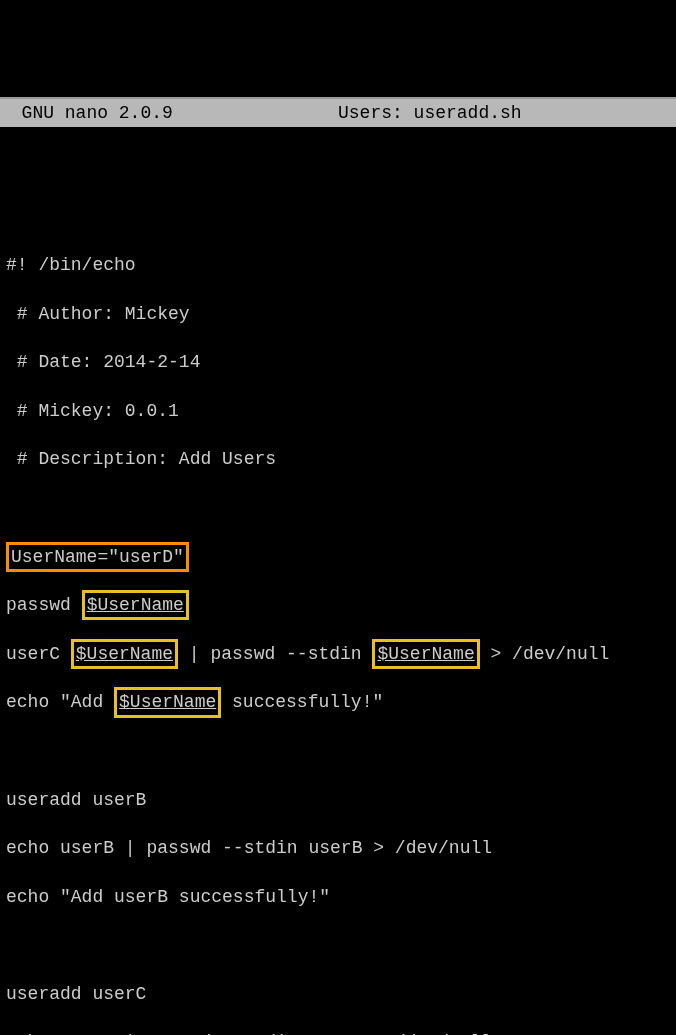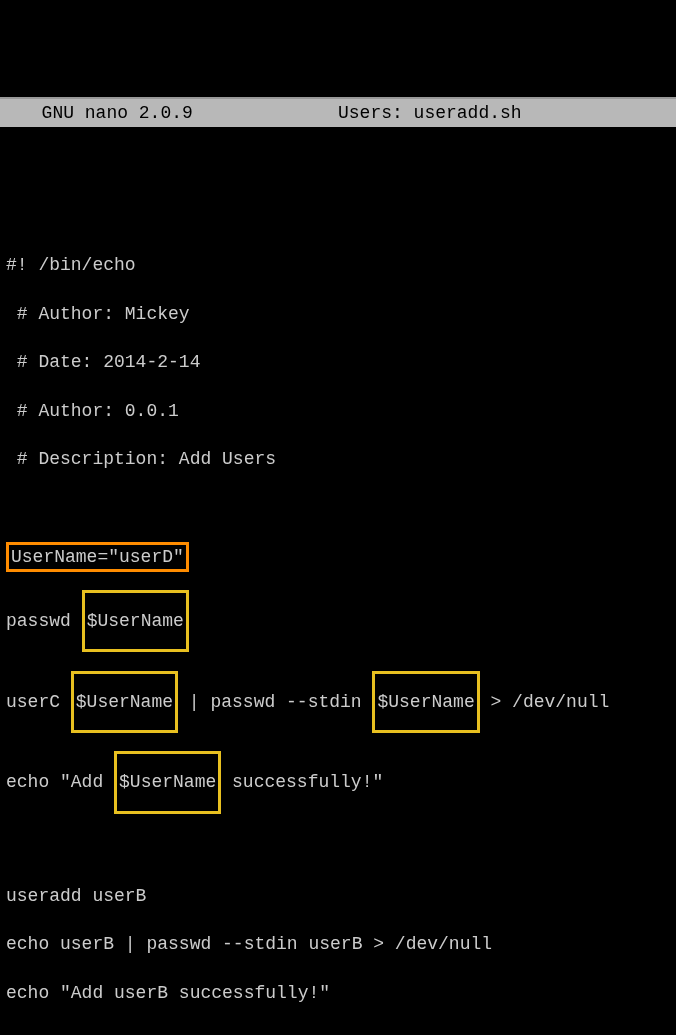--- a/index.html
+++ b/index.html
@@ -12,21 +12,21 @@
       font-family: 'Courier New', monospace;
       font-size: 18px;
       color: #ccc;
       width: 676px;
       line-height: 1.35;
       white-space: pre;
     }
     .title-bar {
       background: #b8b8b8;
       color: #000;
-      padding: 2px 20px;
+      padding: 2px 0;
       display: flex;
       border-top: 2px solid #999;
     }
     .title-left {
       flex: 1;
     }
     .title-right {
       flex: 1;
     }
     .editor {
@@ -39,40 +39,41 @@
     }
     .hl-orange {
       border: 3px solid #ff8c00;
       display: inline-block;
       padding: 0 2px;
       margin: -3px 0;
     }
     .hl-yellow {
       border: 3px solid #e8c020;
       display: inline-block;
-      padding: 16px 2px;
+      padding: 0 2px;
       margin: -3px 0;
+      text-decoration: underline;
     }
   </style>
 </head>
 <body>
 
 
 
 <div class="title-bar">
   <span class="title-left">  GNU nano 2.0.9</span>
   <span class="title-right">Users: useradd.sh</span>
 </div>
 
 <div class="editor">
 <span class="line"> </span>
 <span class="line">#! /bin/echo</span>
 <span class="line"> # Author: Mickey</span>
 <span class="line"> # Date: 2014-2-14</span>
-<span class="line"> # Author: 0.0.1</span>
+<span class="line"> # Mickey: 0.0.1</span>
 <span class="line"> # Description: Add Users</span>
 <span class="line"> </span>
 <span class="line"><span class="hl-orange">UserName="userD"</span></span>
 <span class="line"><span>passwd </span><span class="hl-yellow">$UserName</span></span>
 <span class="line"><span>userC </span><span class="hl-yellow">$UserName</span><span> | passwd --stdin </span><span class="hl-yellow">$UserName</span><span> &gt; /dev/null</span></span>
 <span class="line"><span>echo "Add </span><span class="hl-yellow">$UserName</span><span> successfully!"</span></span>
 <span class="line"> </span>
 <span class="line">useradd userB</span>
 <span class="line">echo userB | passwd --stdin userB &gt; /dev/null</span>
 <span class="line">echo "Add userB successfully!"</span>

